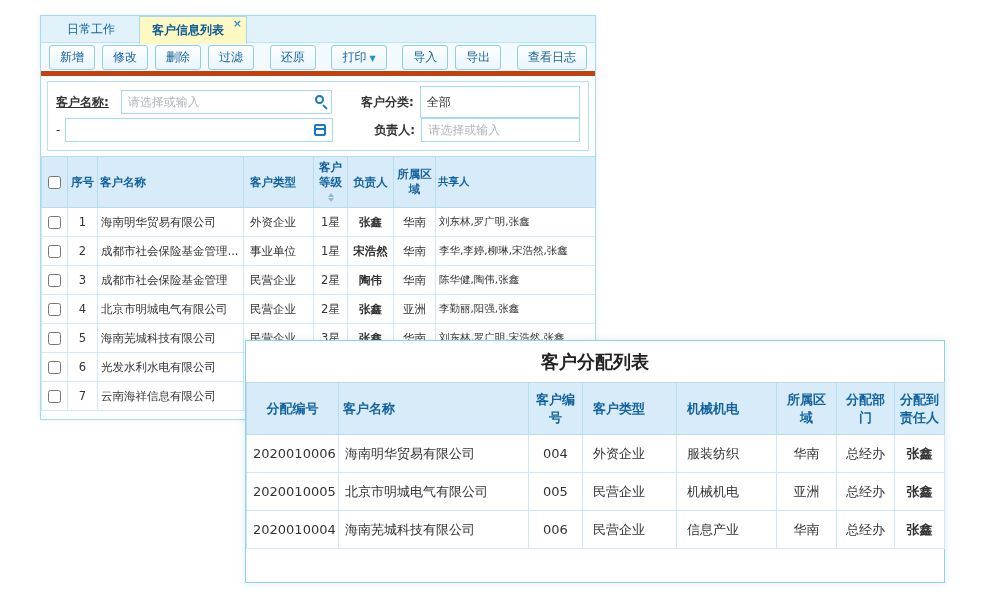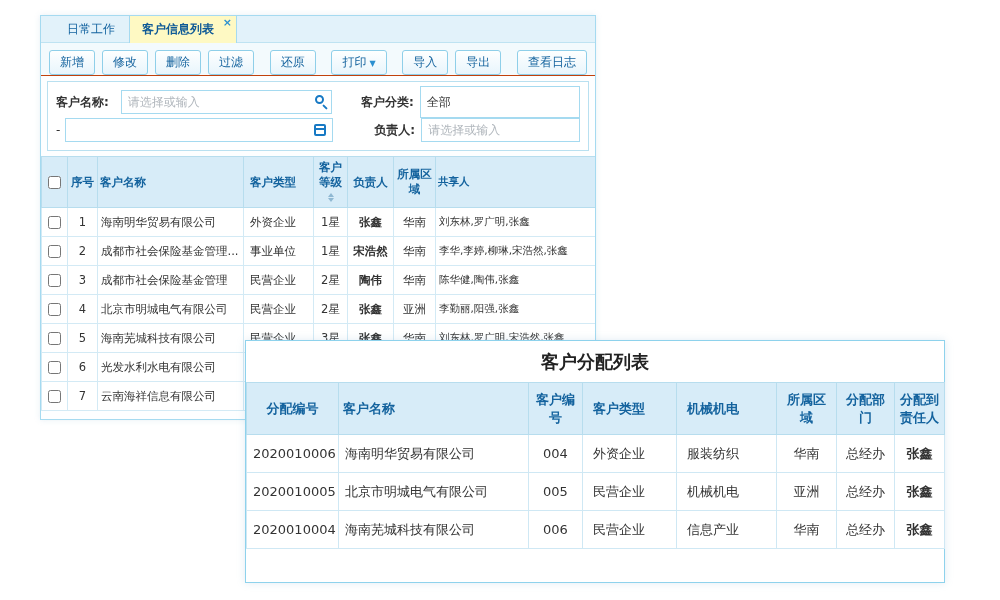--- a/index.html
+++ b/index.html
@@ -6,38 +6,38 @@
   html,body { width:1000px; height:600px; background:#ffffff; overflow:hidden;
     font-family:"DejaVu Sans","Liberation Sans",sans-serif; }
   .canvas { position:absolute; inset:0; }
 
   
   .panel1 { position:absolute; left:40px; top:15px; width:556px; height:405px;
     background:#fdfeff; border:1px solid #a5daf0; box-shadow:0 0 6px rgba(120,170,200,.18);
     overflow:hidden; z-index:1; }
 
   .tabbar { height:27px; background:#e2f2fa; border-bottom:1px solid #bfe3f2;
-    display:flex; align-items:center; padding-left:14px; }
+    display:flex; align-items:flex-start; padding-left:14px;gap:10px; }
   .tab { font-size:12px; color:#1464a0; padding:5px 14px 5px 12px; cursor:pointer; position:relative; }
   .tab.active { background:#fef9c3; border:1px solid #a5daf0; border-bottom:none;
     font-weight:bold; color:#0f5a96; padding-right:22px; }
   .tab-close { position:absolute; top:1px; right:4px; font-size:11px; color:#2a8fd0; line-height:1; }
 
-  .toolbar { height:33px; background:#f3fafd; border-bottom:1px solid #c2410c;
-    display:flex; align-items:flex-end; padding:0 8px; gap:7px; }
+  .toolbar { height:33px; background:#f3fafd; border-bottom:5px solid #c2410c;
+    display:flex; align-items:center; padding:0 8px; gap:7px; }
   .btn { font-size:12px; color:#14639e; background:linear-gradient(#feffff,#e8f5fc);
     border:1px solid #8fcfe9; border-radius:3px; padding:3px 10px; cursor:pointer; white-space:nowrap;
     font-family:inherit; }
   .btn .caret { font-size:8px; color:#2a8fd0; margin-left:3px; }
   .gap { width:5px; }
 
   .filterbox { margin:5px 6px; border:1px solid #b9e0f0; background:#fff; padding:6px 8px; }
   .frow { display:flex; align-items:center; height:28px; }
   .flabel { font-size:12px; font-weight:bold; color:#333; white-space:nowrap; }
-  .flabel.w1 { width:70px; }
+  .flabel.w1 { width:70px;text-decoration:underline; }
   .flabel.w2 { width:78px; text-align:right; margin-left:10px; margin-right:6px; }
   .dash { font-size:12px; color:#333; width:10px; }
   .iwrap { position:relative; height:24px; }
   .iwrap input { width:100%; height:24px; border:1px solid #a5daf0; padding:0 22px 0 6px;
     font-size:12px; color:#333; font-family:inherit; outline:none; }
   .iwrap input::placeholder { color:#b0b6bc; }
   .iw1 { width:228px; }
   .iw2 { width:290px; }
   .iw3 { width:172px; }
   .selectbox { width:172px; height:32px; border:1px solid #a5daf0; font-size:12px; color:#333;

